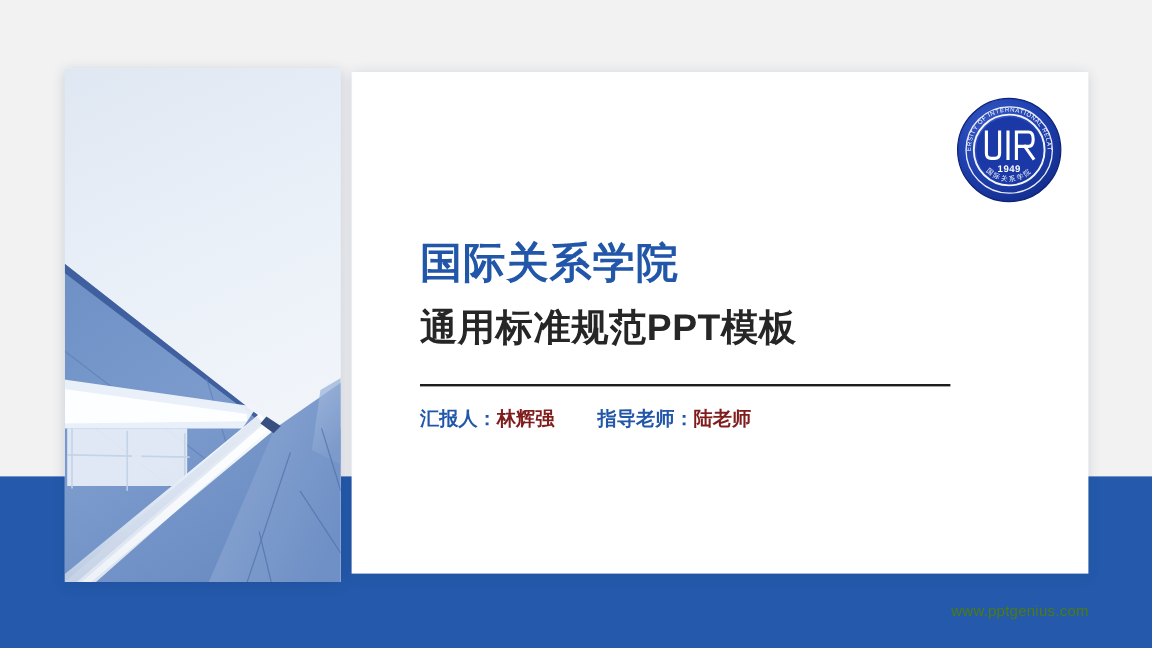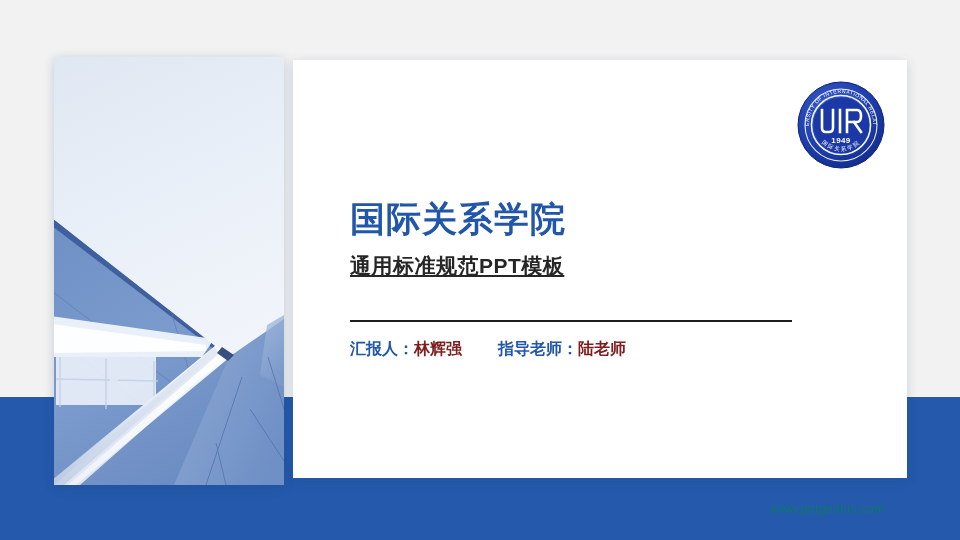--- a/index.html
+++ b/index.html
@@ -74,26 +74,25 @@
     font-size: 35px;
     font-weight: bold;
     color: #2156a8;
     letter-spacing: 1px;
     white-space: nowrap;
   }
   .title-sub {
     position: absolute;
     left: 350px;
     top: 252px;
-    font-size: 21px;
+    font-size: 31px;
     font-weight: bold;
     color: #262626;
     letter-spacing: 0.5px;
     white-space: nowrap;
-    text-decoration: underline;
   }
 
   .divider {
     position: absolute;
     left: 350px;
     top: 320px;
     width: 442px;
     height: 2px;
     background: #1d1d1d;
   }
@@ -111,23 +110,23 @@
   .presenter-row .grp:last-child { margin-right: 0; }
   .lbl  { color: #2156a8; text-align: right; }
   .val  { color: #7f1d1d; }
 
   
   .watermark {
     position: absolute;
     left: 770px;
     top: 502px;
     width: 160px;
-    text-align: left;
+    text-align: center;
     font-size: 12.5px;
-    color: #0f766e;
+    color: #4d7c0f;
     letter-spacing: 0.2px;
   }
 </style>
 </head>
 <body>
 
 <div id="slide">
 
   <div class="blue-band"></div>
 

